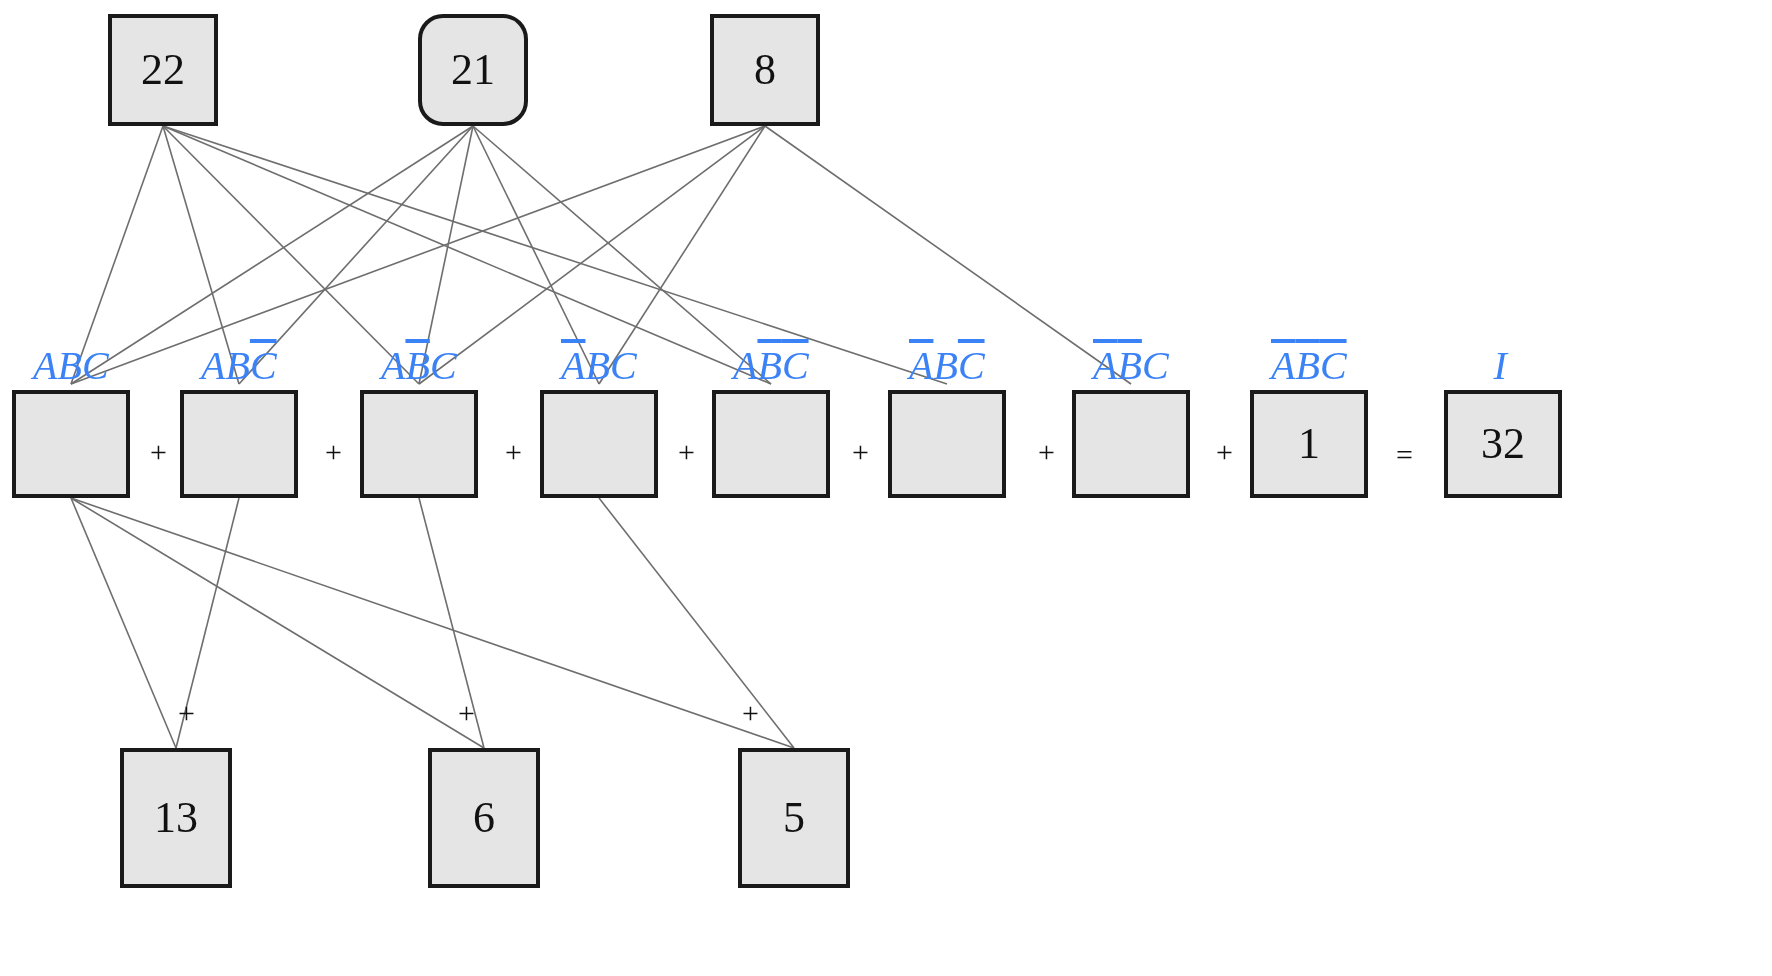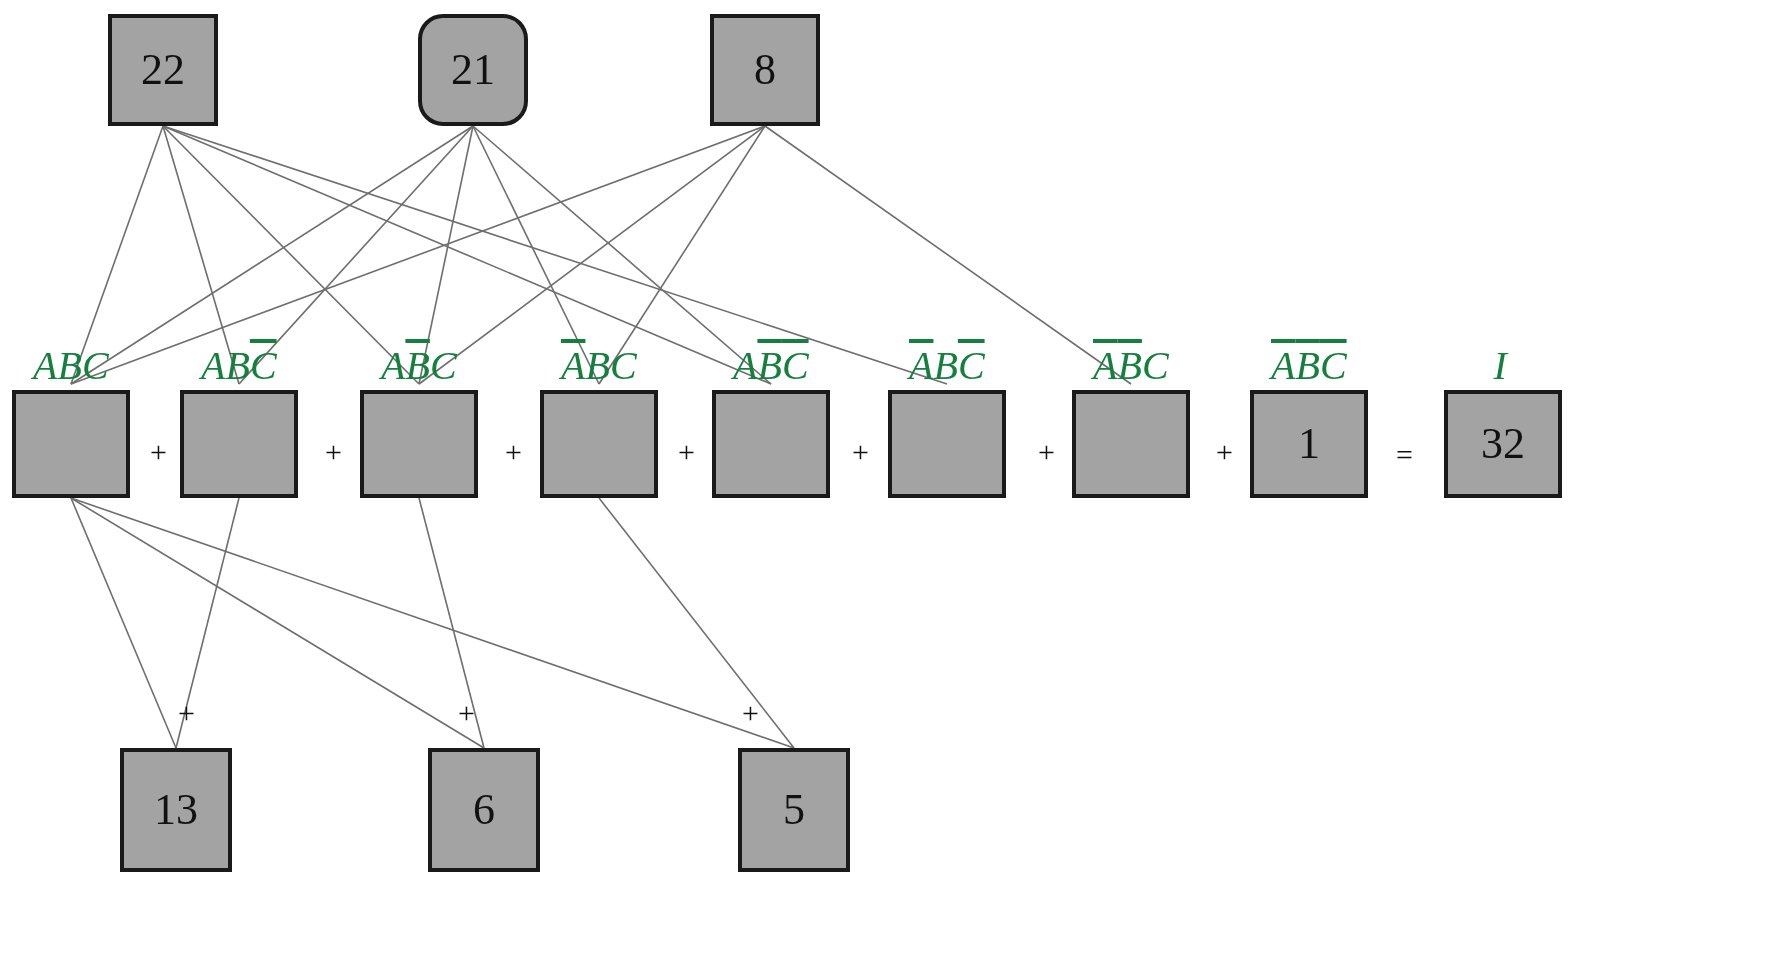--- a/index.html
+++ b/index.html
@@ -2,30 +2,30 @@
 <html><head>
 <meta charset="utf-8">
 <style>
   html,body{margin:0;padding:0;background:#ffffff;}
   body{width:1772px;height:976px;position:relative;overflow:hidden;
        font-family:"Liberation Serif","DejaVu Serif",serif;}
   #stage{position:absolute;left:0;top:0;width:1772px;height:976px;}
 
   svg.edges{position:absolute;left:0;top:0;width:1772px;height:976px;pointer-events:none;}
 
-  .node{position:absolute;box-sizing:border-box;background:#a3a3a3;
+  .node{position:absolute;box-sizing:border-box;background:#e5e5e5;
         border:4px solid #1a1a1a;display:flex;align-items:center;
         justify-content:center;}
   .node .val{font-size:44px;color:#111;line-height:1;font-family:"Liberation Serif","DejaVu Serif",serif;}
 
   .top-node{width:110px;height:112px;}
   .mid-node{width:118px;height:108px;}
-  .bot-node{width:112px;height:124px;}
+  .bot-node{width:112px;height:140px;}
 
-  .tag{position:absolute;font-style:italic;font-size:40px;color:#15803d;
+  .tag{position:absolute;font-style:italic;font-size:40px;color:#3b82f6;
        white-space:nowrap;letter-spacing:0px;}
   .tag .ov{ text-decoration:overline; }
 
   .plus{position:absolute;font-size:30px;color:#111;font-family:"Liberation Serif","DejaVu Serif",serif;
         line-height:1;}
   .eq{position:absolute;font-size:30px;color:#111;line-height:1;}
 </style>
 </head>
 <body>
 

